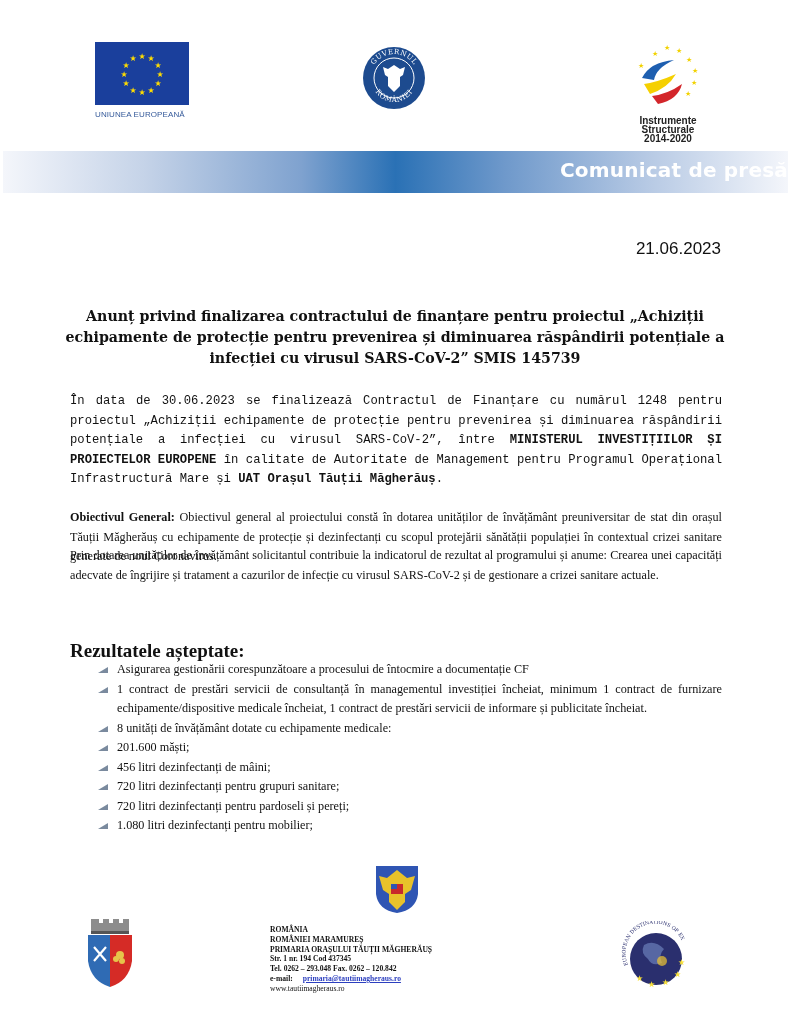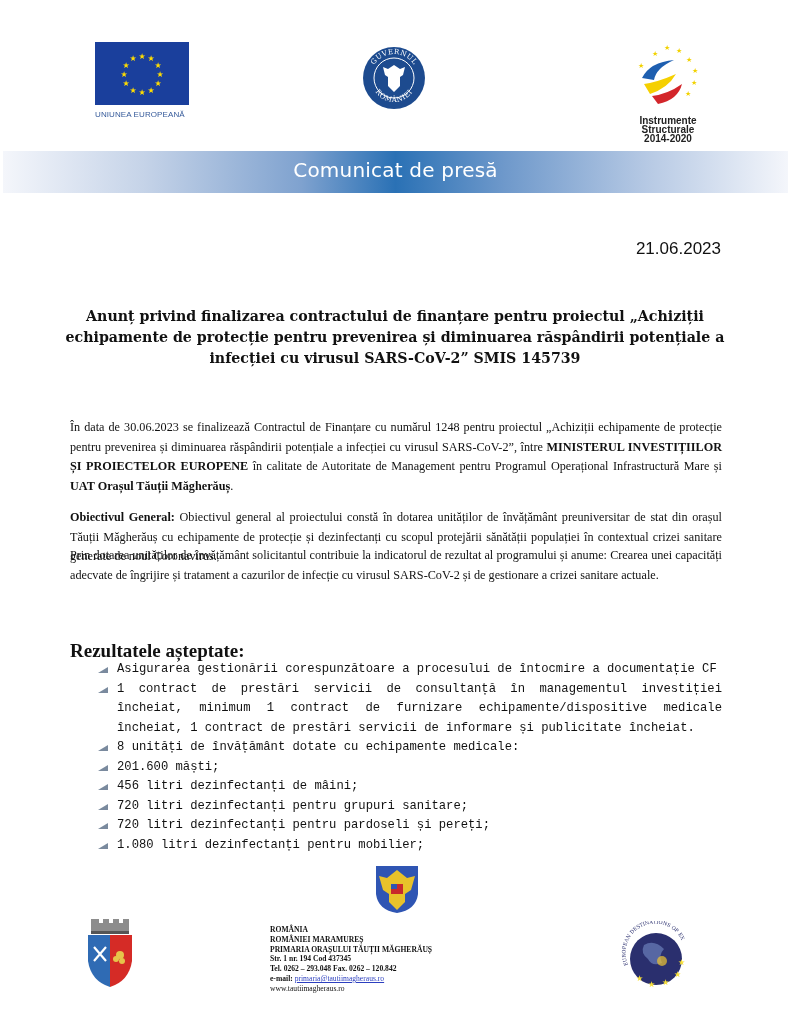--- a/index.html
+++ b/index.html
@@ -13,45 +13,45 @@
   #eu-label { font-family: "Liberation Sans", sans-serif; font-size: 8px; color: #355a9a; margin-top: 5px; letter-spacing: 0.1px; }
 
   #gov-logo { left: 362px; top: 46px; width: 64px; height: 64px; }
 
   #is-logo { left: 618px; top: 40px; width: 100px; text-align: center; }
   #is-label { font-family: "Liberation Sans", sans-serif; font-size: 10px; font-weight: bold; color: #222; line-height: 9px; margin-top: 2px; }
 
   
   #banner { left: 3px; top: 151px; width: 785px; height: 42px;
     background: linear-gradient(90deg, #f4f6fb 0%, #c5d3e8 18%, #7fa2cf 38%, #2a71b5 50%, #6f99cb 64%, #b6c9e4 82%, #f4f6fb 100%); }
-  #banner-title { position: absolute; left: 0; right: 0; top: 7px; text-align: center; color: #ffffff; font-family: "DejaVu Sans", sans-serif; font-size: 20px; letter-spacing: 0.2px; }
+  #banner-title { position: absolute; left: 0; right: 0; top: 7px; text-align: right; color: #ffffff; font-family: "DejaVu Sans", sans-serif; font-size: 20px; letter-spacing: 0.2px; font-weight: bold; }
 
   
   #date { right: 70px; top: 239px; font-size: 17px; font-family: Liberation Sans, sans-serif; }
 
   
   #doc-title { left: 62px; width: 666px; top: 306px; text-align: center; font-weight: bold; font-size: 14.2px; line-height: 21px; font-family: "DejaVu Serif", serif; }
 
   .para { left: 70px; width: 652px; font-size: 12.2px; line-height: 19.5px; text-align: justify; font-family: "Liberation Serif", serif; }
   .para b { font-weight: bold; }
-  #intro { top: 418px; }
+  #intro { top: 392px; font-family: Liberation Mono, monospace; }
   #objective { top: 508px; }
   #objective-2 { top: 546px; }
 
   #results-head { left: 70px; top: 640px; font-weight: bold; font-size: 19px; font-family: "Liberation Serif", serif; }
   #results-list { left: 97px; top: 660px; width: 625px; margin: 0; padding: 0; list-style: none; font-size: 12.2px; line-height: 19.5px; font-family: "Liberation Serif", serif; }
-  #results-list li { position: relative; padding-left: 20px; text-align: justify; font-family: Liberation Mono, monospace; }
+  #results-list li { position: relative; padding-left: 20px; text-align: justify; }
   .bullet { position: absolute; left: 0; top: 6px; width: 12px; height: 8px; }
 
   
   #town-crest { left: 85px; top: 915px; width: 50px; height: 74px; }
   #ro-crest { left: 374px; top: 864px; width: 46px; height: 50px; }
   #footer-text { left: 270px; width: 250px; top: 925px; text-align: left; font-family: "Liberation Serif", serif; font-size: 7.6px; line-height: 9.8px; font-weight: bold; }
   #footer-text .web { font-weight: normal; }
-  #footer-text a { color: #2c3fbf; text-decoration: underline; font-weight: normal; }
+  #footer-text a { color: #2c3fbf; text-decoration: underline; font-weight: bold; margin-left: 8px; }
   #edn-logo { left: 618px; top: 921px; width: 70px; height: 70px; }
 </style>
 </head>
 <body>
 
 <div id="eu-logo" class="abs">
   <div id="eu-flag">
     <svg width="94" height="63" viewBox="0 0 94 63">
       <rect width="94" height="63" fill="#1a3f9c"></rect>
       <g fill="#ffdd00">

